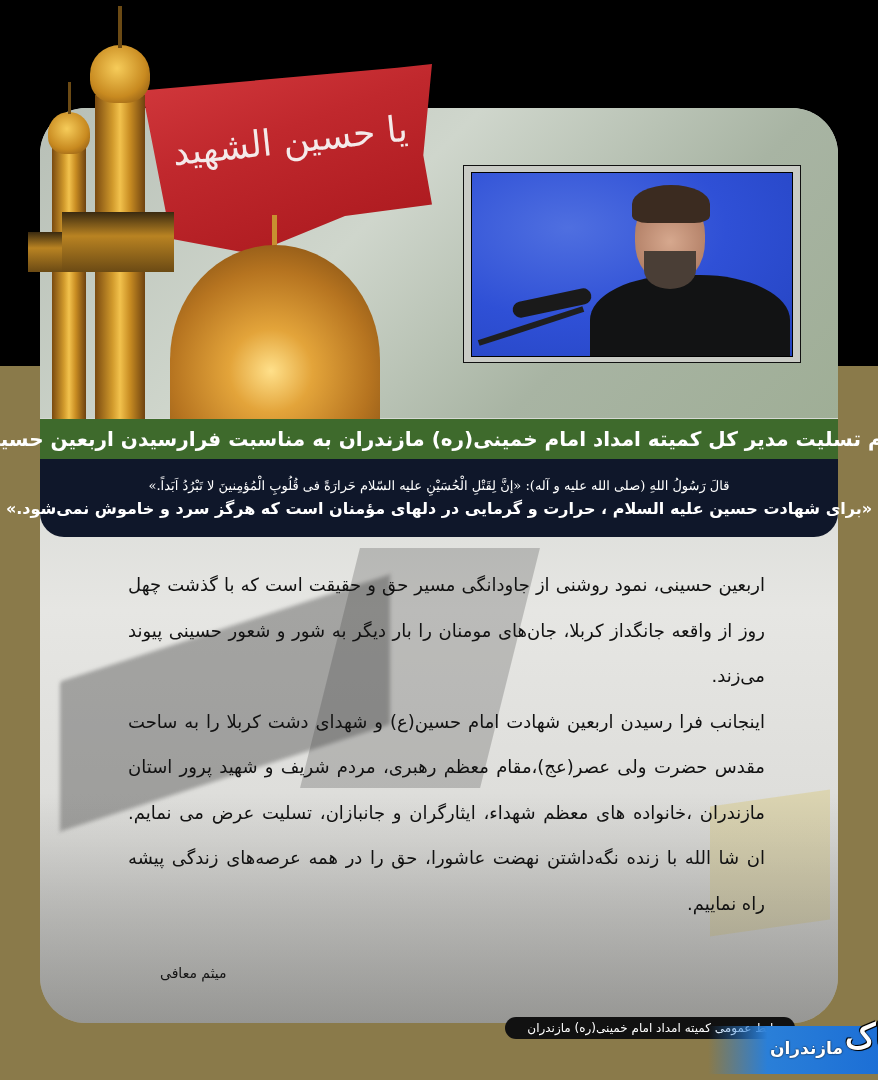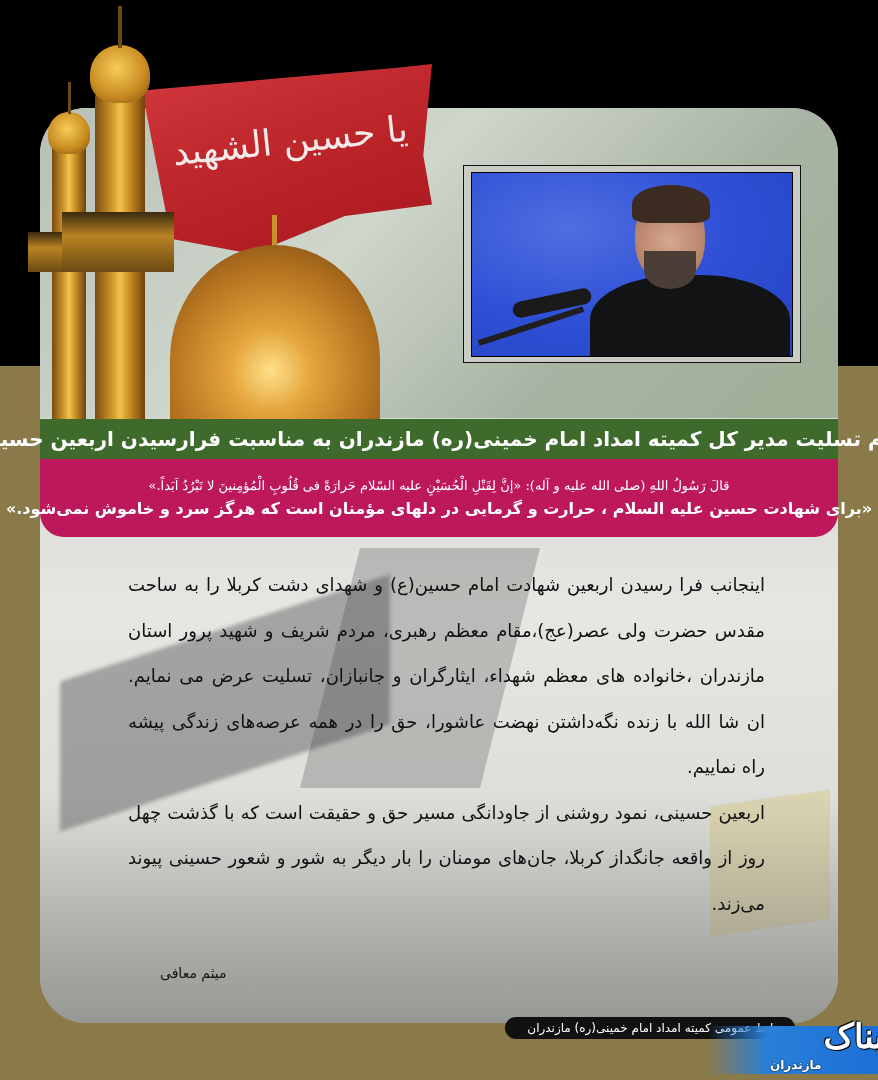--- a/index.html
+++ b/index.html
@@ -89,21 +89,21 @@
       position:absolute; left:40px; top:419px; width:798px; height:40px;
       background:#3e6a2c;
       display:flex; align-items:center; justify-content:center;
     }
     .title-text {
       color:#fff; font-weight:bold; font-size:20px; direction:rtl;
       font-family:"DejaVu Sans", sans-serif; white-space:nowrap;
     }
     .quote-box {
       position:absolute; left:40px; top:459px; width:798px; height:78px;
-      background:#be185d; border-radius:0 0 24px 24px;
+      background:#0f172a; border-radius:0 0 24px 24px;
       display:flex; flex-direction:column; align-items:center; justify-content:center; gap:6px;
     }
     .quote-arabic { color:#fff; font-family:"DejaVu Serif", serif; font-size:13px; direction:rtl; white-space:nowrap; }
     .quote-persian { color:#fff; font-size:16px; font-weight:bold; direction:rtl; white-space:nowrap; }
 
     
     .body-text {
       position:absolute; left:128px; top:562px; width:637px;
       direction:rtl; text-align:justify; color:#111;
       font-size:18px; line-height:45.5px;
@@ -124,21 +124,21 @@
     .logo-bar {
       position:absolute; left:708px; top:1026px; width:170px; height:48px;
       background:linear-gradient(90deg,rgba(30,120,220,0) 0%,#2a7fd8 35%,#1c6fd6 100%);
     }
     .logo {
       position:absolute; left:770px; top:1000px; width:108px; height:72px;
       display:flex; align-items:center; justify-content:flex-end; direction:rtl;
     }
     .logo-main { font-family:"DejaVu Serif", serif; font-size:34px; font-weight:bold; color:#fff;
       text-shadow:0 0 2px #000,1px 1px 0 #000,-1px -1px 0 #000; }
-    .logo-sub { font-size:12px; font-weight:bold; color:#fff; margin-right:2px; text-shadow:0 0 2px #000; align-self:flex-end; }
+    .logo-sub { font-size:17px; font-weight:bold; color:#fff; margin-right:2px; text-shadow:0 0 2px #000; align-self:flex-end; margin-bottom:14px; }
   </style>
 </head>
 <body>
 
 <div class="top-black"></div>
 <div class="bottom-olive"></div>
 <div class="band"></div>
 
 <div class="card">
   <div class="card-bg-top"></div>
@@ -180,22 +180,22 @@
 <div class="title-bar">
   <span class="title-text">پیام تسلیت مدیر کل کمیته امداد امام خمینی(ره) مازندران به مناسبت فرارسیدن اربعین حسینی</span>
 </div>
 
 <div class="quote-box">
   <div class="quote-arabic">قالَ رَسُولُ اللهِ (صلی الله علیه و آله): «إنَّ لِقَتْلِ الْحُسَیْنِ علیه السّلام حَرارَةً فی قُلُوبِ الْمُؤمِنینَ لا تَبْرُدُ اَبَداً.»</div>
   <div class="quote-persian">«برای شهادت حسین علیه السلام ، حرارت و گرمایی در دلهای مؤمنان است که هرگز سرد و خاموش نمی‌شود.»</div>
 </div>
 
 <div class="body-text">
+  <p>اربعین حسینی، نمود روشنی از جاودانگی مسیر حق و حقیقت است که با گذشت چهل روز از واقعه جانگداز کربلا، جان‌های مومنان را بار دیگر به شور و شعور حسینی پیوند می‌زند.</p>
   <p>اینجانب فرا رسیدن اربعین شهادت امام حسین(ع) و شهدای دشت کربلا را به ساحت مقدس حضرت ولی عصر(عج)،مقام معظم رهبری، مردم شریف و شهید پرور استان  مازندران ،خانواده های معظم شهداء، ایثارگران و جانبازان، تسلیت عرض می نمایم. ان شا الله با زنده نگه‌داشتن نهضت عاشورا، حق را در همه عرصه‌های زندگی پیشه راه نماییم.</p>
-  <p>اربعین حسینی، نمود روشنی از جاودانگی مسیر حق و حقیقت است که با گذشت چهل روز از واقعه جانگداز کربلا، جان‌های مومنان را بار دیگر به شور و شعور حسینی پیوند می‌زند.</p>
 </div>
 
 <div class="signature">میثم معافی</div>
 
 <div class="source-pill">روابط عمومی کمیته امداد امام خمینی(ره) مازندران</div>
 <div class="logo-bar"></div>
 <div class="logo">
   <span class="logo-main">تابناک</span>
   <span class="logo-sub">مازندران</span>
 </div>

